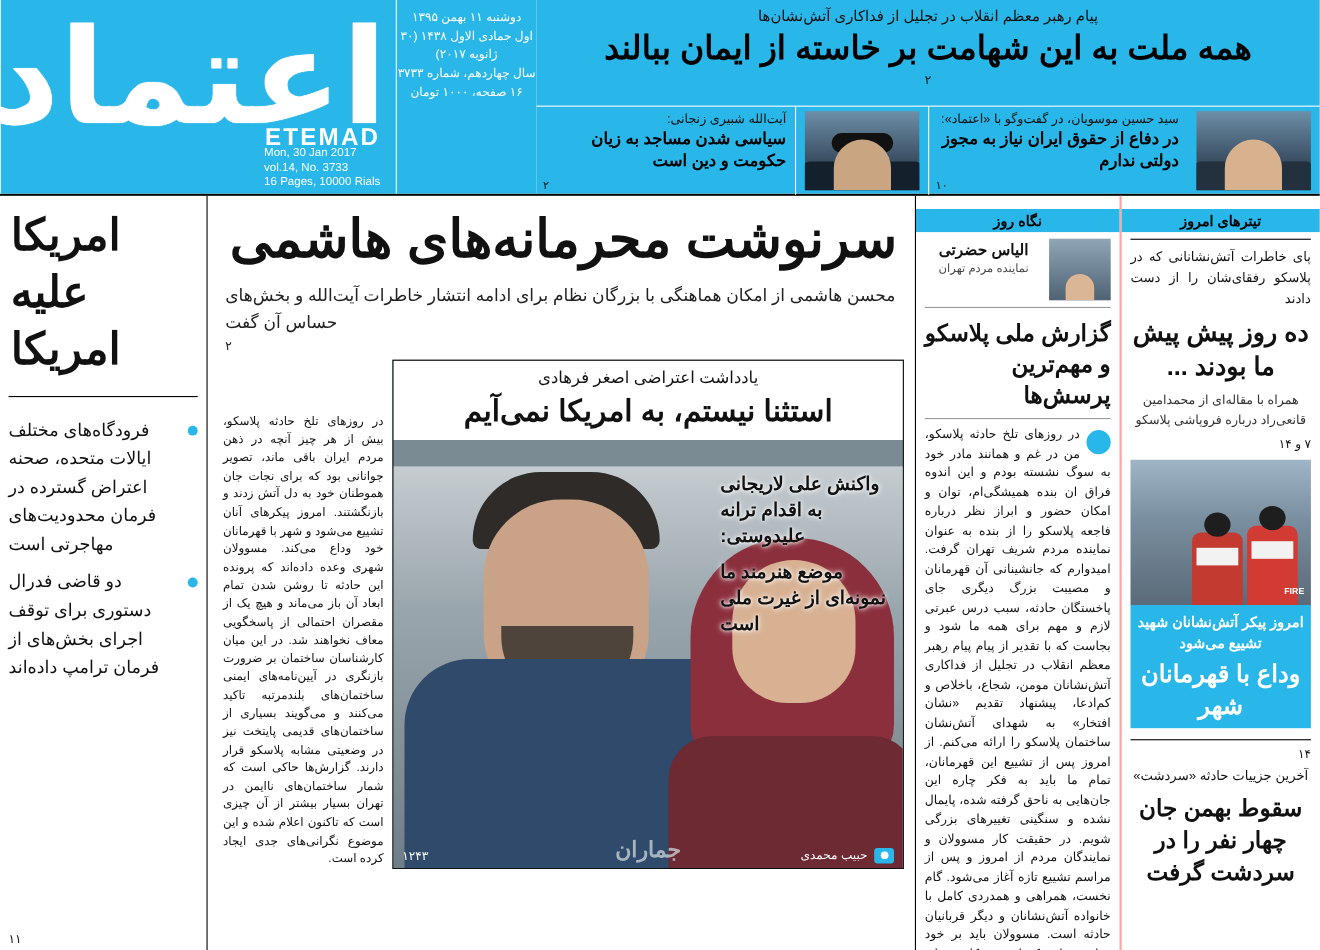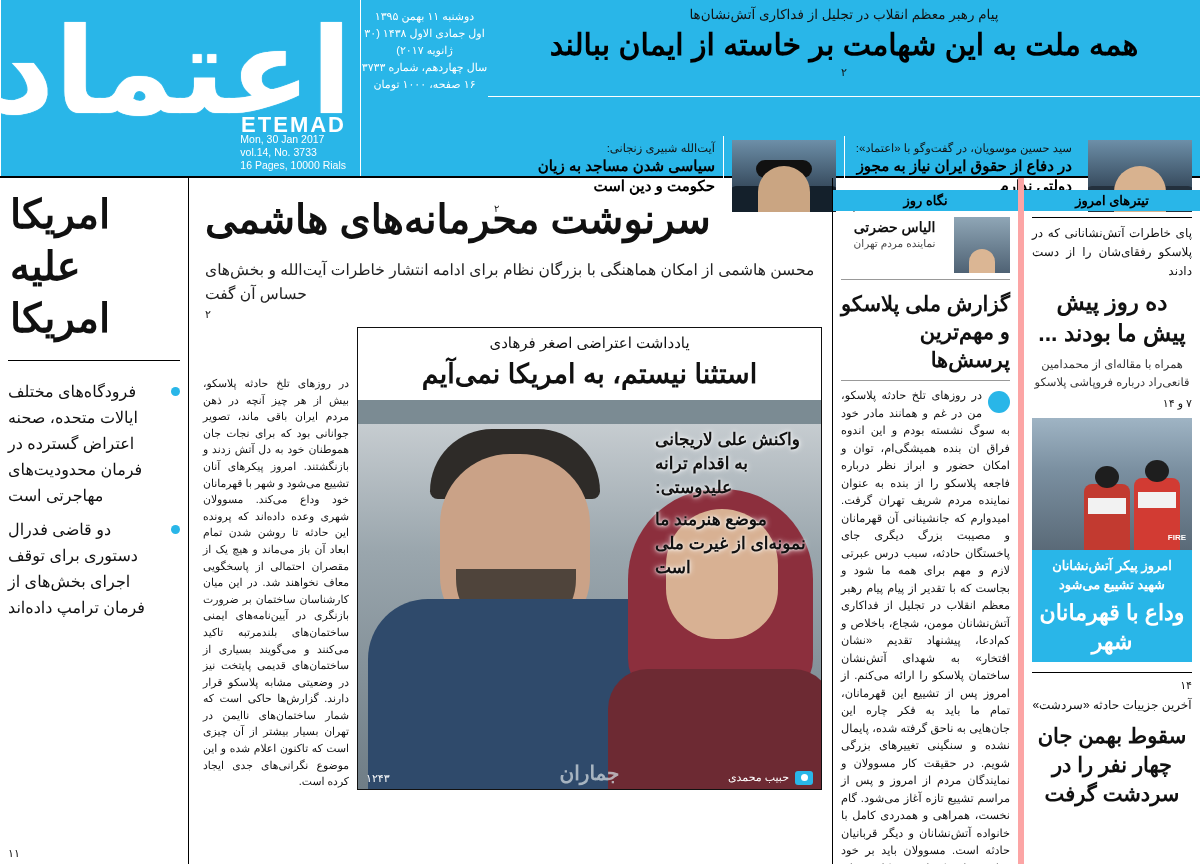--- a/index.html
+++ b/index.html
@@ -65,21 +65,21 @@
     line-height: 38px; color: #000;
   }
   .head-lead .pagenum {
     font-size: 11px; text-align: center; color: #111; padding-top: 2px;
   }
   .mast-bottom {
     position: absolute; bottom: 0; right: 0; left: 0;
     height: 80px; border-top: 1px solid #fff;
     display: flex; flex-direction: row;
   }
-  .mb-cell { position: relative; height: 80px; padding: 4px 8px; margin-top: 39px; }
+  .mb-cell { position: relative; height: 80px; padding: 4px 8px; }
   .mb-cell.a { flex: 1.15; border-left: 1px solid #fff; }
   .mb-cell.b { width: 120px; flex: none; }
   .mb-cell.c { flex: 1.15; border-right: 1px solid #fff; }
   .mb-cell.d { width: 120px; flex: none; }
   .mb-text-sm { font-size: 11.5px; line-height: 16px; color: #111; }
   .mb-text-bold { font-size: 15px; font-weight: bold; line-height: 20px; color: #000; }
   .mb-pg { position: absolute; bottom: 2px; font-size: 10px; color:#111; }
   .photo-face {
     width: 100%; height: 100%;
     background: linear-gradient(180deg,#6d8fa8 0%, #40566a 55%, #1d2b38 100%);
@@ -105,21 +105,21 @@
 
   
   .content {
     display: flex; flex-direction: row;
     height: 686px; width: 1200px;
   }
 
   
   .col-right {
     width: 182px; flex: none;
-    border-left: 6px solid #fca5a5;
+    border-left: 2px solid #fca5a5;
     padding: 0 8px 0 8px; position: relative;
   }
   .sec-bar {
     background: #29b6e8; color: #000000; font-size: 13px; font-weight: bold;
     text-align: center; padding: 3px 0; margin: 12px -8px 0 -8px;
   }
   .rule { border-top: 1px solid #000; margin: 6px 0; }
   .rule.thin { border-top: 1px solid #999; }
   .sm { font-size: 12px; line-height: 19px; color: #111; text-align: justify; }
   .hl-big {
@@ -170,22 +170,22 @@
   .dropcap-wrap { position: relative; }
   .dropcap {
     float: right; width: 22px; height: 22px; border-radius: 50%;
     background: #29b6e8; margin: 4px 0 2px 6px;
   }
   .col-look .sm { font-size: 11.3px; line-height: 17.5px; }
 
   
   .col-center { flex: 1; padding: 0 10px; position: relative; border-left: 1px solid #000; }
   .lead-title {
-    font-size: 40px; font-weight: bold; line-height: 62px;
-    color: #111; text-align: left; padding: 10px 6px 2px 6px; letter-spacing: -1px;
+    font-size: 48px; font-weight: bold; line-height: 62px;
+    color: #111; text-align: right; padding: 10px 6px 2px 6px; letter-spacing: -1px;
   }
   .lead-sub {
     font-size: 15.5px; line-height: 24px; color: #222;
     text-align: left; padding: 6px 6px 2px 6px;
   }
   .lead-pg { font-size: 11px; color: #111; text-align: left; padding: 0 6px 6px; }
   .center-split { display: flex; flex-direction: row; gap: 8px; }
   .center-text { width: 150px; flex: none; padding-left: 4px; }
   .center-text .sm { font-size: 10.8px; line-height: 16.6px; margin-top: 48px; }
   .photo-main {

